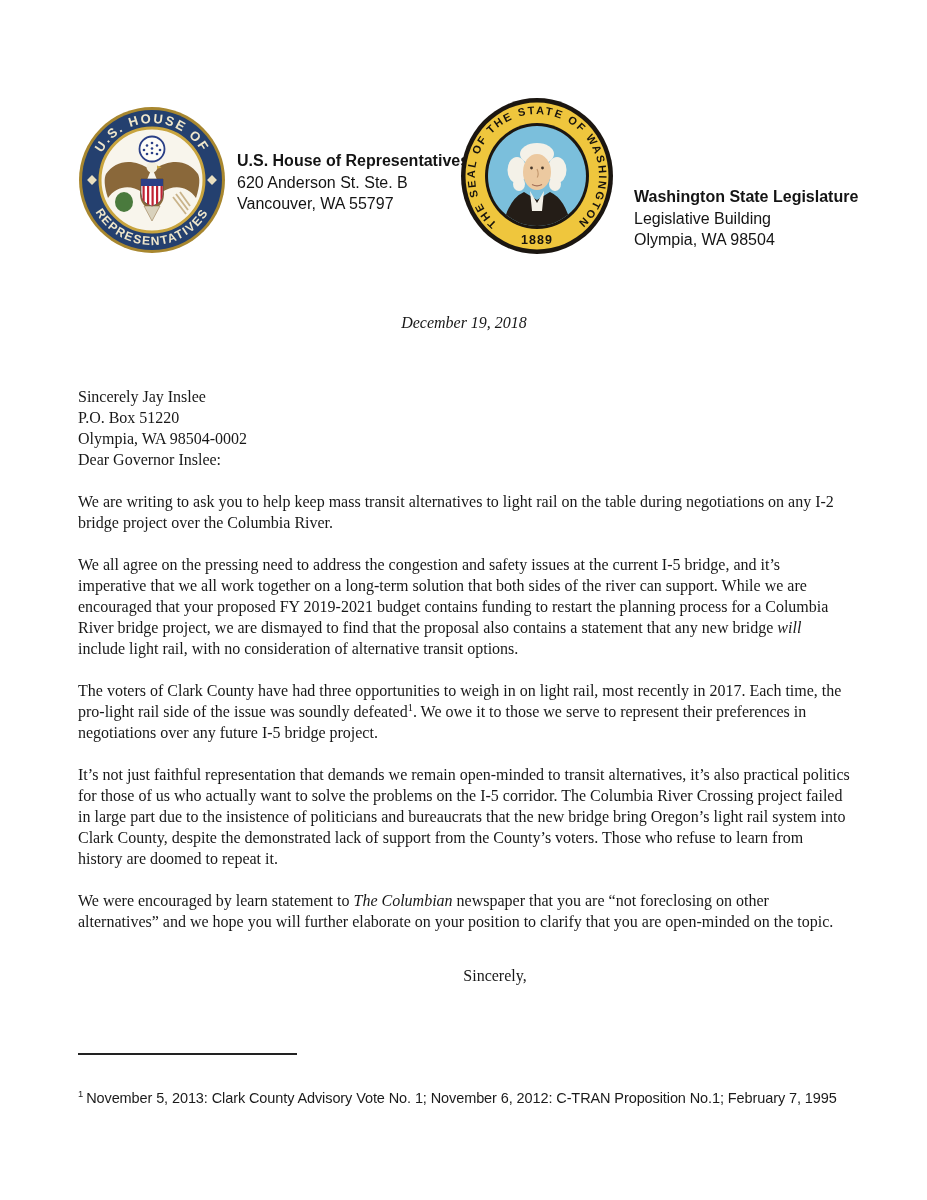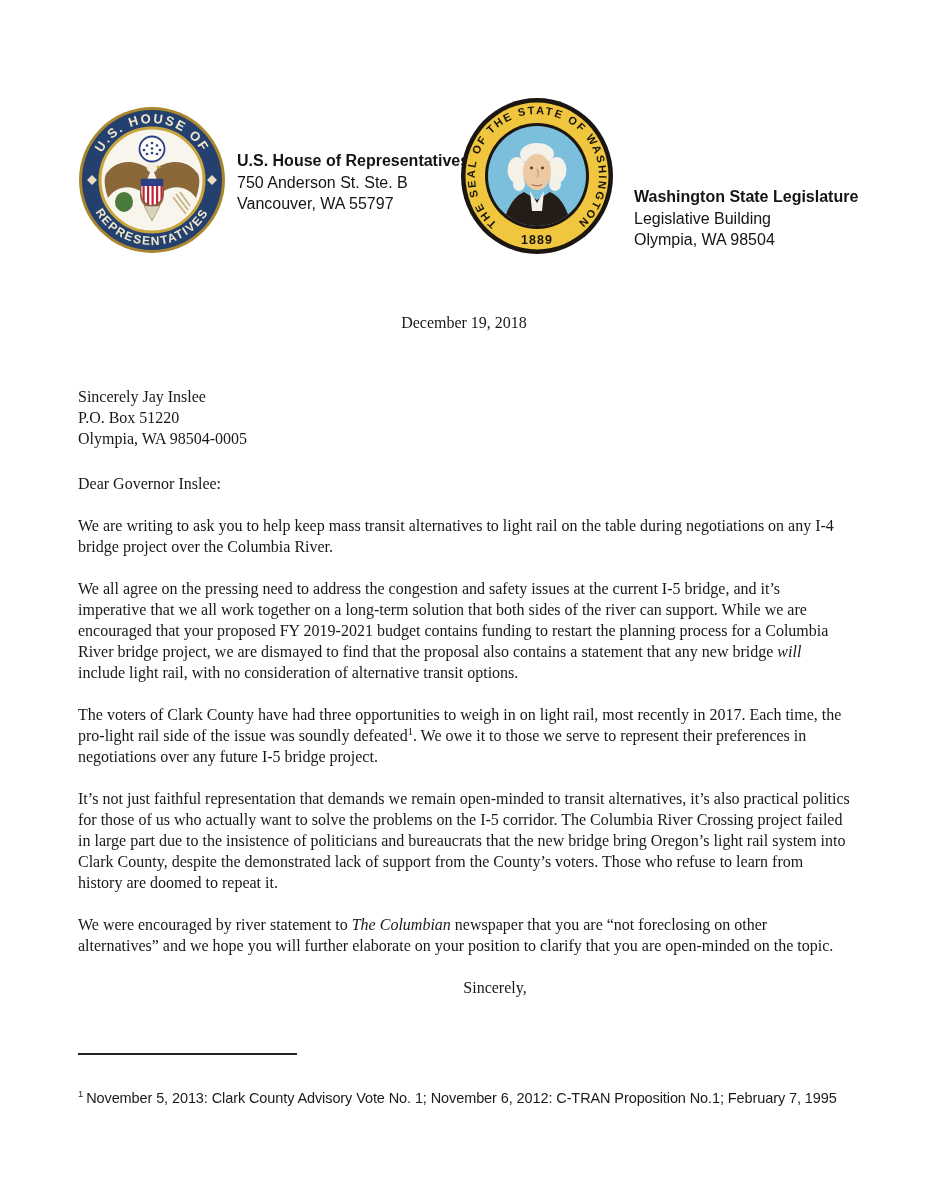--- a/index.html
+++ b/index.html
@@ -35,27 +35,27 @@
     font-family:"Liberation Sans", sans-serif; font-weight:bold;
     font-size:12.5px; letter-spacing:1px; fill:#17130e;
   }
 
   
   .letter-body {
     position:absolute; left:78px; top:312px; width:772px;
     font-family:"Liberation Serif", serif;
     font-size:16px; line-height:21px; color:#181818;
   }
-  .date { text-align:center; margin:0 0 53px 0; }
+  .date { text-align:center; margin:0 0 53px 0;font-style:italic; }
   .recipient div { height:21px; }
-  .salutation { margin-top:24px; }
+  .salutation { margin-top:0; }
   .para { margin:21px 0 0 0; }
   .para em { font-style:italic; }
   .para sup { font-size:0.65em; line-height:0; vertical-align:super; }
-  .closing { margin-top:21px; text-align:center; padding-left:62px; }
+  .closing { margin-top:33px; text-align:center; padding-left:62px; }
 
   
   .footnote-area {
     position:absolute; left:78px; top:1053px; width:790px;
     font-family:"Liberation Sans", sans-serif; color:#1b1b1b;
   }
   .footnote-rule { width:219px; border-top:2px solid #222; margin-bottom:9px; }
   .footnote-text { font-size:14.5px; line-height:19px; letter-spacing:-0.1px;margin-top:34px; }
   .footnote-text sup { font-size:0.65em; vertical-align:super; line-height:0; margin-right:3px; }
 </style>
@@ -112,21 +112,21 @@
           <circle cx="82" cy="44" r="1.3"></circle>
         <circle cx="69" cy="48" r="1.3"></circle>
           <circle cx="79" cy="48" r="1.3"></circle>
           <circle cx="74" cy="47" r="1.3"></circle>
       </g>
     </g>
   </svg>
 
   <div class="org-block left">
     <div class="org-name">U.S. House of Representatives</div>
-    <div>750 Anderson St. Ste. B</div>
+    <div>620 Anderson St. Ste. B</div>
     <div>Vancouver, WA 55797</div>
   </div>
 
   <svg class="seal seal-wa" viewBox="0 0 154 158">
     <defs>
       <path id="arcWa" d="M 37.1 126.5 A 62 62 0 1 1 116.9 126.5"></path>
       <clipPath id="waCenterClip">
           <ellipse cx="77" cy="79" rx="49" ry="50"></ellipse>
         </clipPath>
     </defs>
@@ -156,29 +156,29 @@
     <div class="org-name">Washington State Legislature</div>
     <div>Legislative Building</div>
     <div>Olympia, WA 98504</div>
   </div>
 
   <main class="letter-body">
     <div class="date">December 19, 2018</div>
     <div class="recipient">
         <div>Sincerely Jay Inslee</div>
         <div>P.O. Box 51220</div>
-        <div>Olympia, WA 98504-0005</div>
+        <div>Olympia, WA 98504-0002</div>
       </div>
     <div class="salutation">Dear Governor Inslee:</div>
     <div>
-        <p class="para"><span>We are writing to ask you to help keep mass transit alternatives to light rail on the table during negotiations on any I-4 bridge project over the Columbia River.</span></p>
+        <p class="para"><span>We are writing to ask you to help keep mass transit alternatives to light rail on the table during negotiations on any I-2 bridge project over the Columbia River.</span></p>
         <p class="para"><span>We all agree on the pressing need to address the congestion and safety issues at the current I-5 bridge, and it’s imperative that we all work together on a long-term solution that both sides of the river can support. While we are encouraged that your proposed FY 2019-2021 budget contains funding to restart the planning process for a Columbia River bridge project, we are dismayed to find that the proposal also contains a statement that any new bridge </span><em>will</em><span> include light rail, with no consideration of alternative transit options.</span></p>
         <p class="para"><span>The voters of Clark County have had three opportunities to weigh in on light rail, most recently in 2017. Each time, the pro-light rail side of the issue was soundly defeated</span><sup>1</sup><span>. We owe it to those we serve to represent their preferences in negotiations over any future I-5 bridge project.</span></p>
         <p class="para"><span>It’s not just faithful representation that demands we remain open-minded to transit alternatives, it’s also practical politics for those of us who actually want to solve the problems on the I-5 corridor. The Columbia River Crossing project failed in large part due to the insistence of politicians and bureaucrats that the new bridge bring Oregon’s light rail system into Clark County, despite the demonstrated lack of support from the County’s voters. Those who refuse to learn from history are doomed to repeat it.</span></p>
-        <p class="para"><span>We were encouraged by river statement to </span><em>The Columbian</em><span> newspaper that you are “not foreclosing on other alternatives” and we hope you will further elaborate on your position to clarify that you are open-minded on the topic.</span></p>
+        <p class="para"><span>We were encouraged by learn statement to </span><em>The Columbian</em><span> newspaper that you are “not foreclosing on other alternatives” and we hope you will further elaborate on your position to clarify that you are open-minded on the topic.</span></p>
       </div>
     <div class="closing">Sincerely,</div>
   </main>
 
   <footer class="footnote-area">
     <div class="footnote-rule"></div>
     <div class="footnote-text">
       <sup>1</sup><span>November 5, 2013: Clark County Advisory Vote No. 1; November 6, 2012: C-TRAN Proposition No.1; February 7, 1995</span>
     </div>
   </footer>

